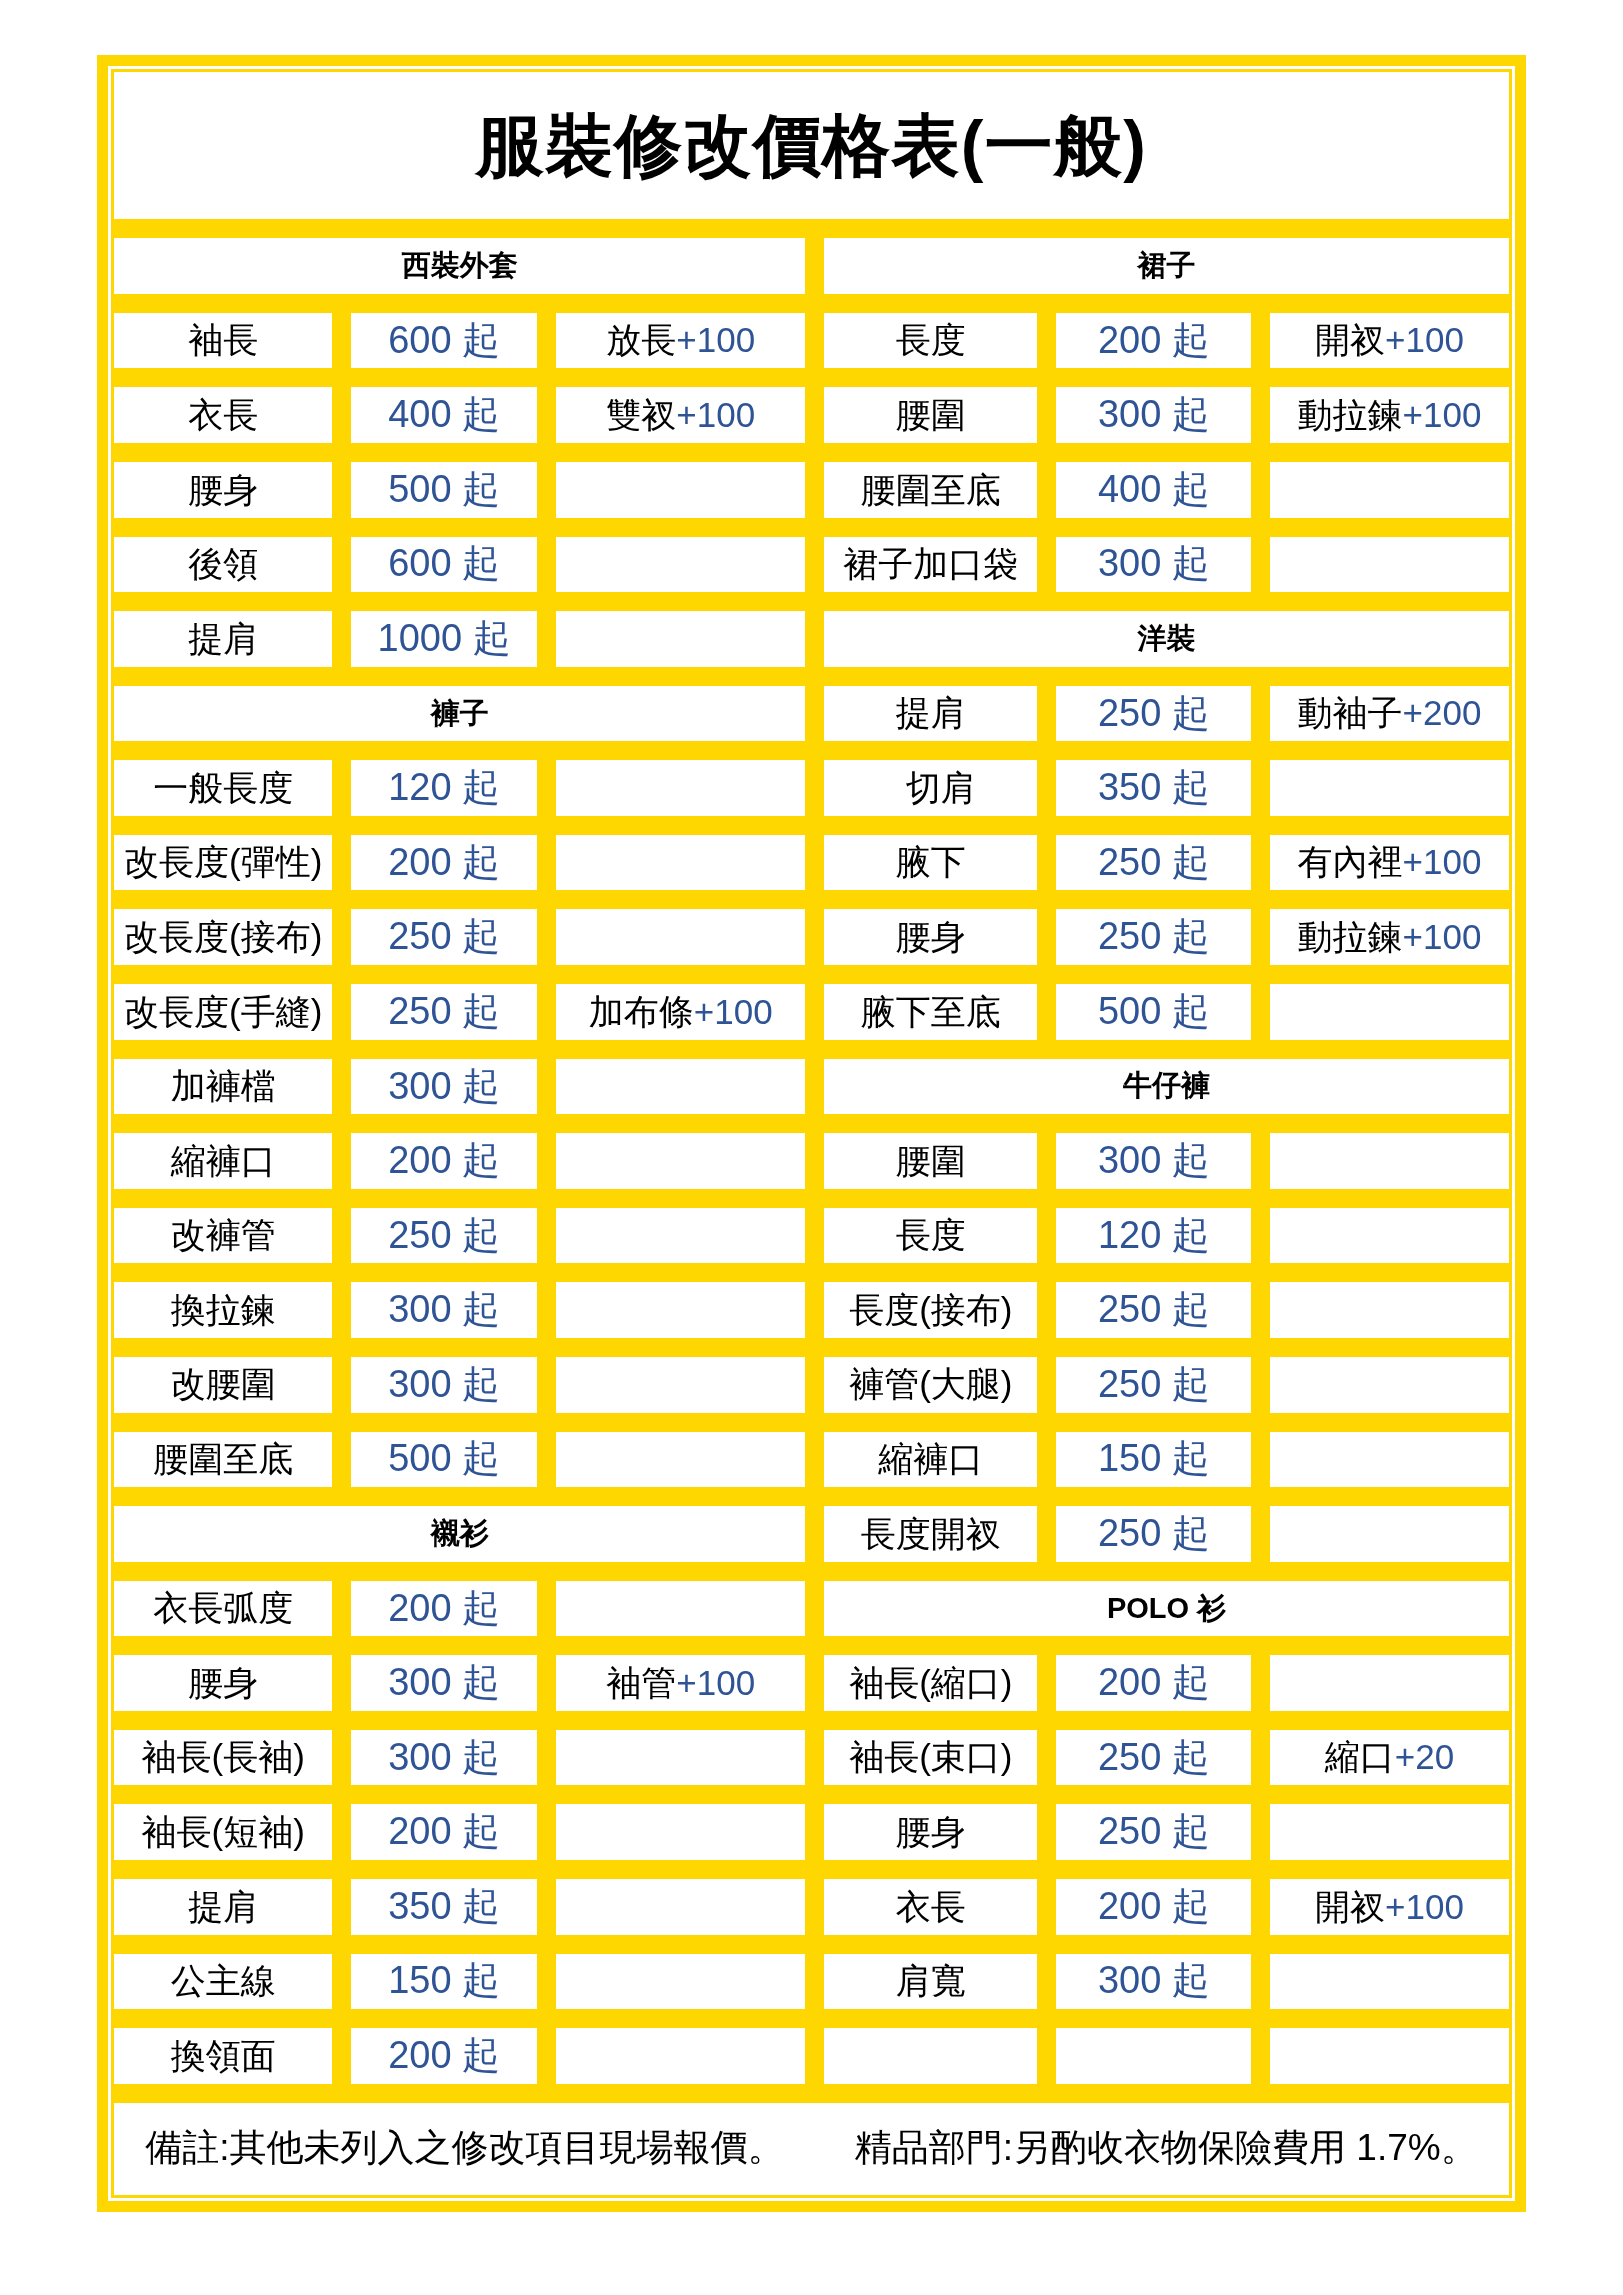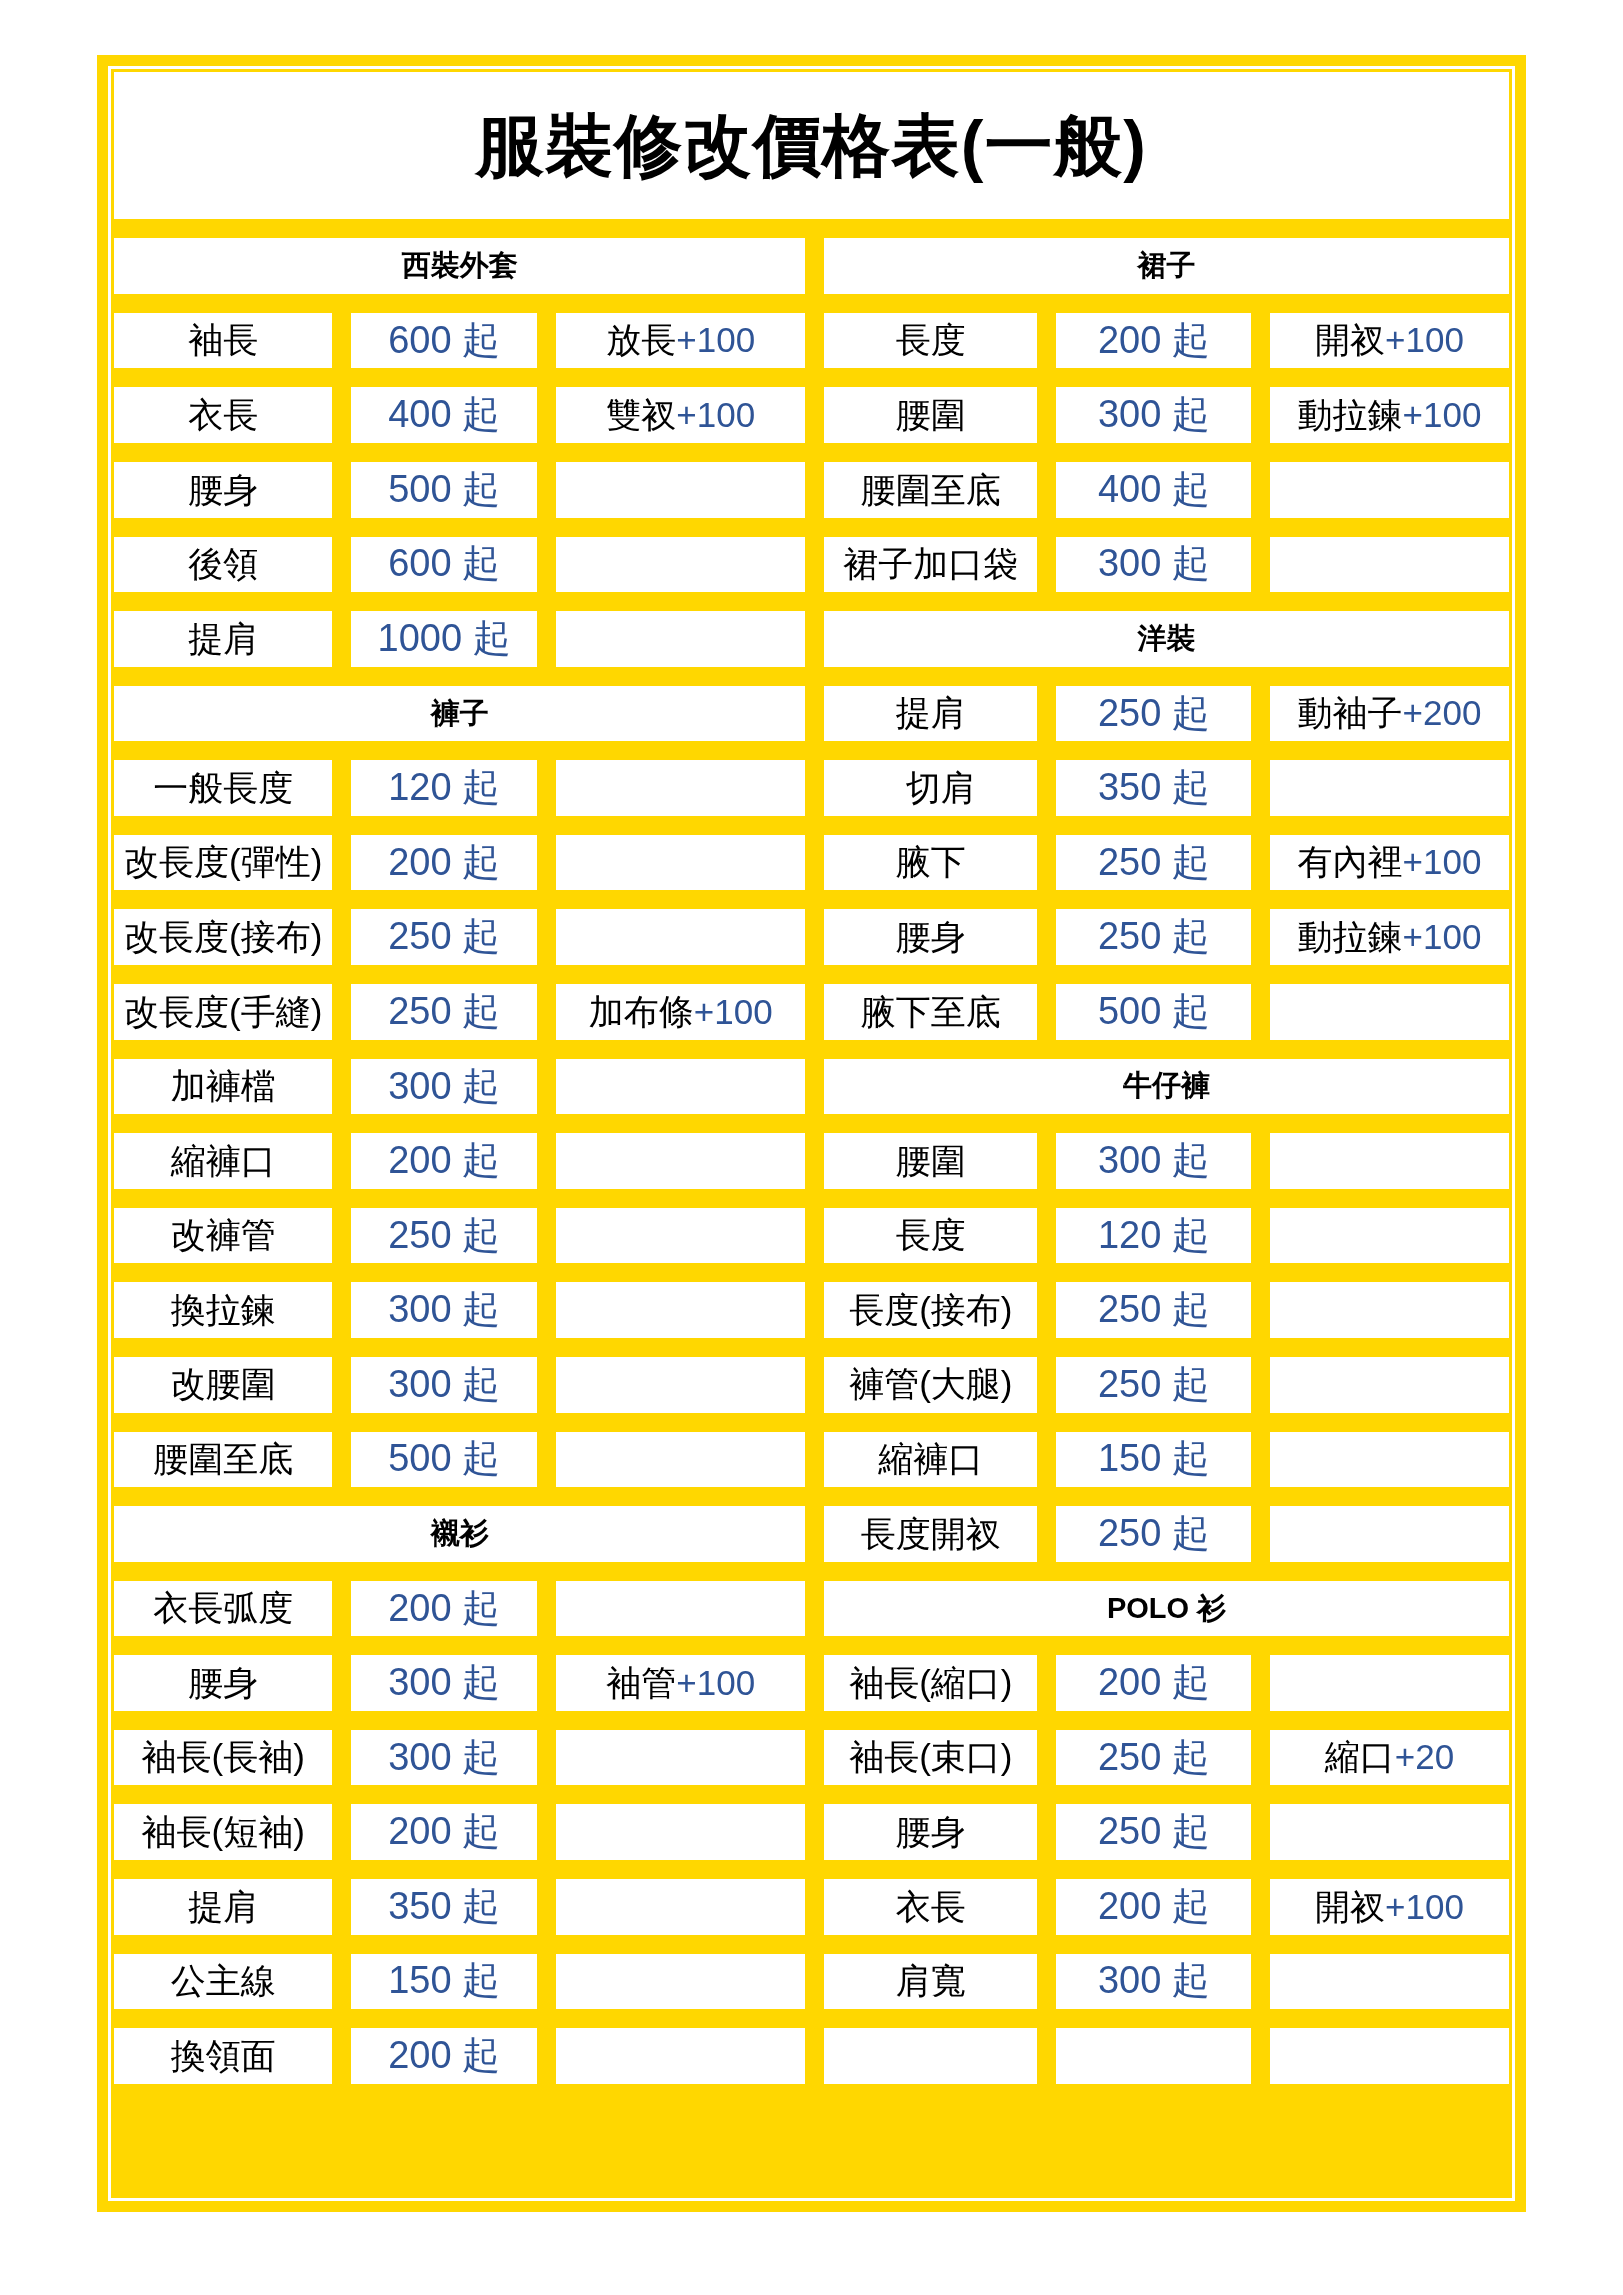--- a/index.html
+++ b/index.html
@@ -47,20 +47,24 @@
     font-size:37px;
   }
 </style>
 </head>
 <body>
 
 <div class="frame">
   <div class="frame-inner">
     <div class="grid" id="grid">
       <div class="cell title-cell">服裝修改價格表(一般)</div>
+      <div class="cell footer-cell">
+        <span>備註:其他未列入之修改項目現場報價。</span>
+        <span>精品部門:另酌收衣物保險費用 1.7%。</span>
+      </div>
     <div class="cell section-header" style="grid-area: 2 / 1 / auto / span 3;">西裝外套</div>
         <div class="cell item" style="grid-area: 3 / 1;">袖長</div>
         <div class="cell price" style="grid-area: 3 / 2;">600 起</div>
         <div class="cell note" style="grid-area: 3 / 3;">
           <span>放長</span>
           <span class="note-plus">+100</span>
         </div>
         <div class="cell item" style="grid-area: 4 / 1;">衣長</div>
         <div class="cell price" style="grid-area: 4 / 2;">400 起</div>
         <div class="cell note" style="grid-area: 4 / 3;">

